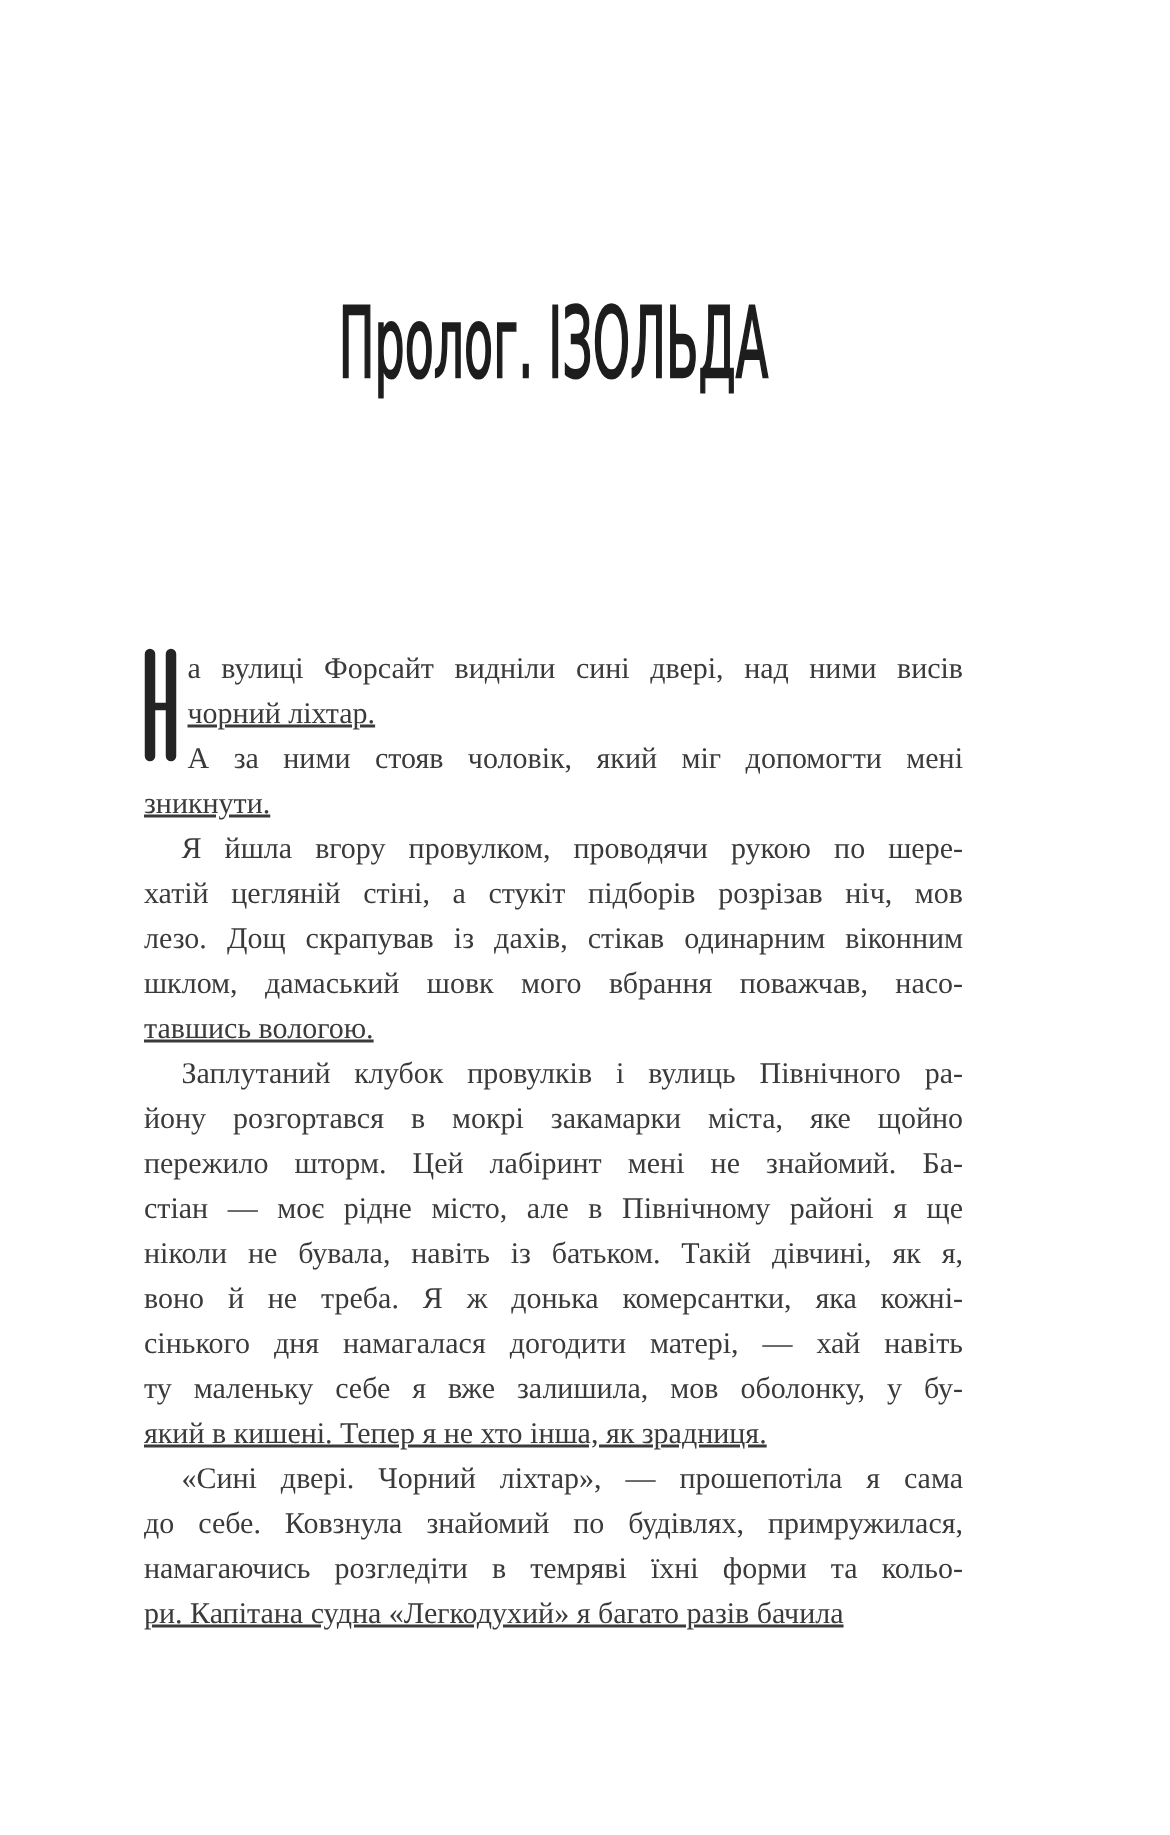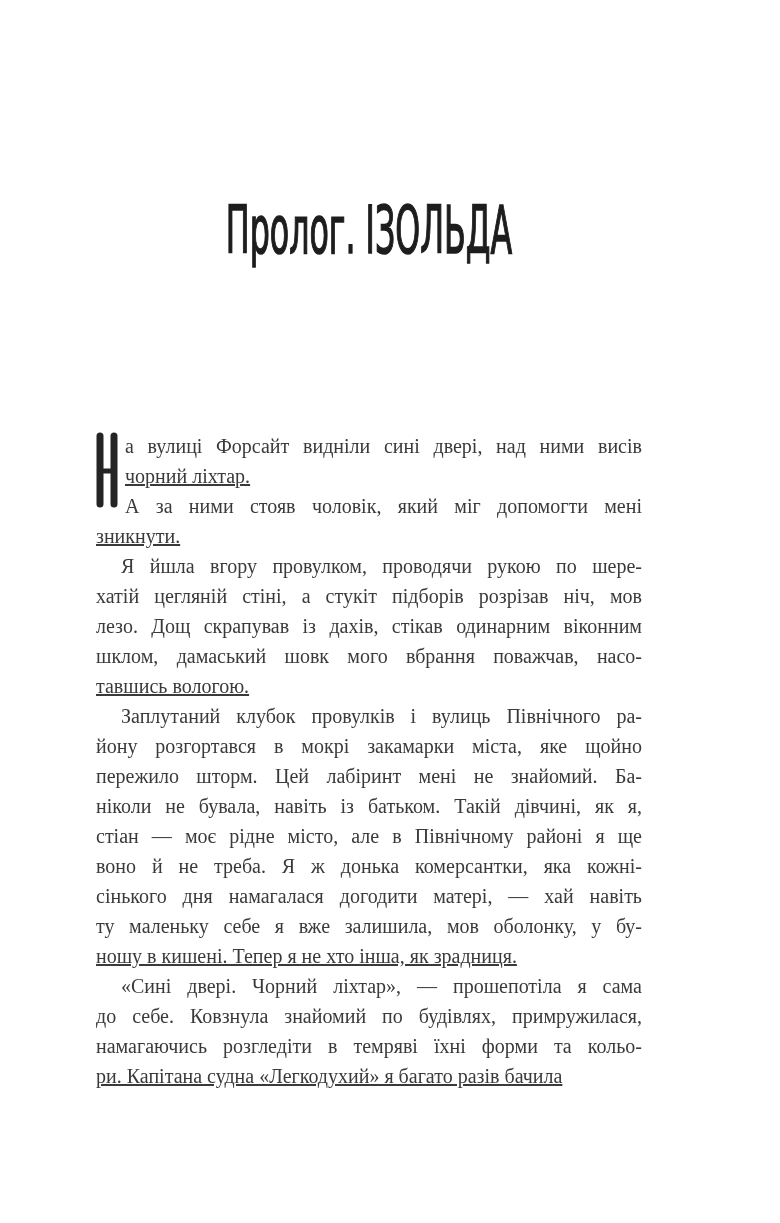--- a/index.html
+++ b/index.html
@@ -86,26 +86,26 @@
         <div class="line indent-first">Я йшла вгору провулком, проводячи рукою по шере-</div>
         <div class="line">хатій цегляній стіні, а стукіт підборів розрізав ніч, мов</div>
         <div class="line">лезо. Дощ скрапував із дахів, стікав одинарним віконним</div>
         <div class="line">шклом, дамаський шовк мого вбрання поважчав, насо-</div>
         <div class="line para-last">тавшись вологою.</div>
       </div>
       <div class="para">
         <div class="line indent-first">Заплутаний клубок провулків і вулиць Північного ра-</div>
         <div class="line">йону розгортався в мокрі закамарки міста, яке щойно</div>
         <div class="line">пережило шторм. Цей лабіринт мені не знайомий. Ба-</div>
+        <div class="line">стіан — моє рідне місто, але в Північному районі я ще</div>
         <div class="line">ніколи не бувала, навіть із батьком. Такій дівчині, як я,</div>
-        <div class="line">стіан — моє рідне місто, але в Північному районі я ще</div>
         <div class="line">воно й не треба. Я ж донька комерсантки, яка кожні-</div>
         <div class="line">сінького дня намагалася догодити матері, — хай навіть</div>
         <div class="line">ту маленьку себе я вже залишила, мов оболонку, у бу-</div>
-        <div class="line para-last">ношу в кишені. Тепер я не хто інша, як зрадниця.</div>
+        <div class="line para-last">який в кишені. Тепер я не хто інша, як зрадниця.</div>
       </div>
       <div class="para">
         <div class="line indent-first">«Сині двері. Чорний ліхтар», — прошепотіла я сама</div>
         <div class="line">до себе. Ковзнула знайомий по будівлях, примружилася,</div>
         <div class="line">намагаючись розгледіти в темряві їхні форми та кольо-</div>
         <div class="line para-last">ри. Капітана судна «Легкодухий» я багато разів бачила</div>
       </div>
     </div>
 </div>
 

